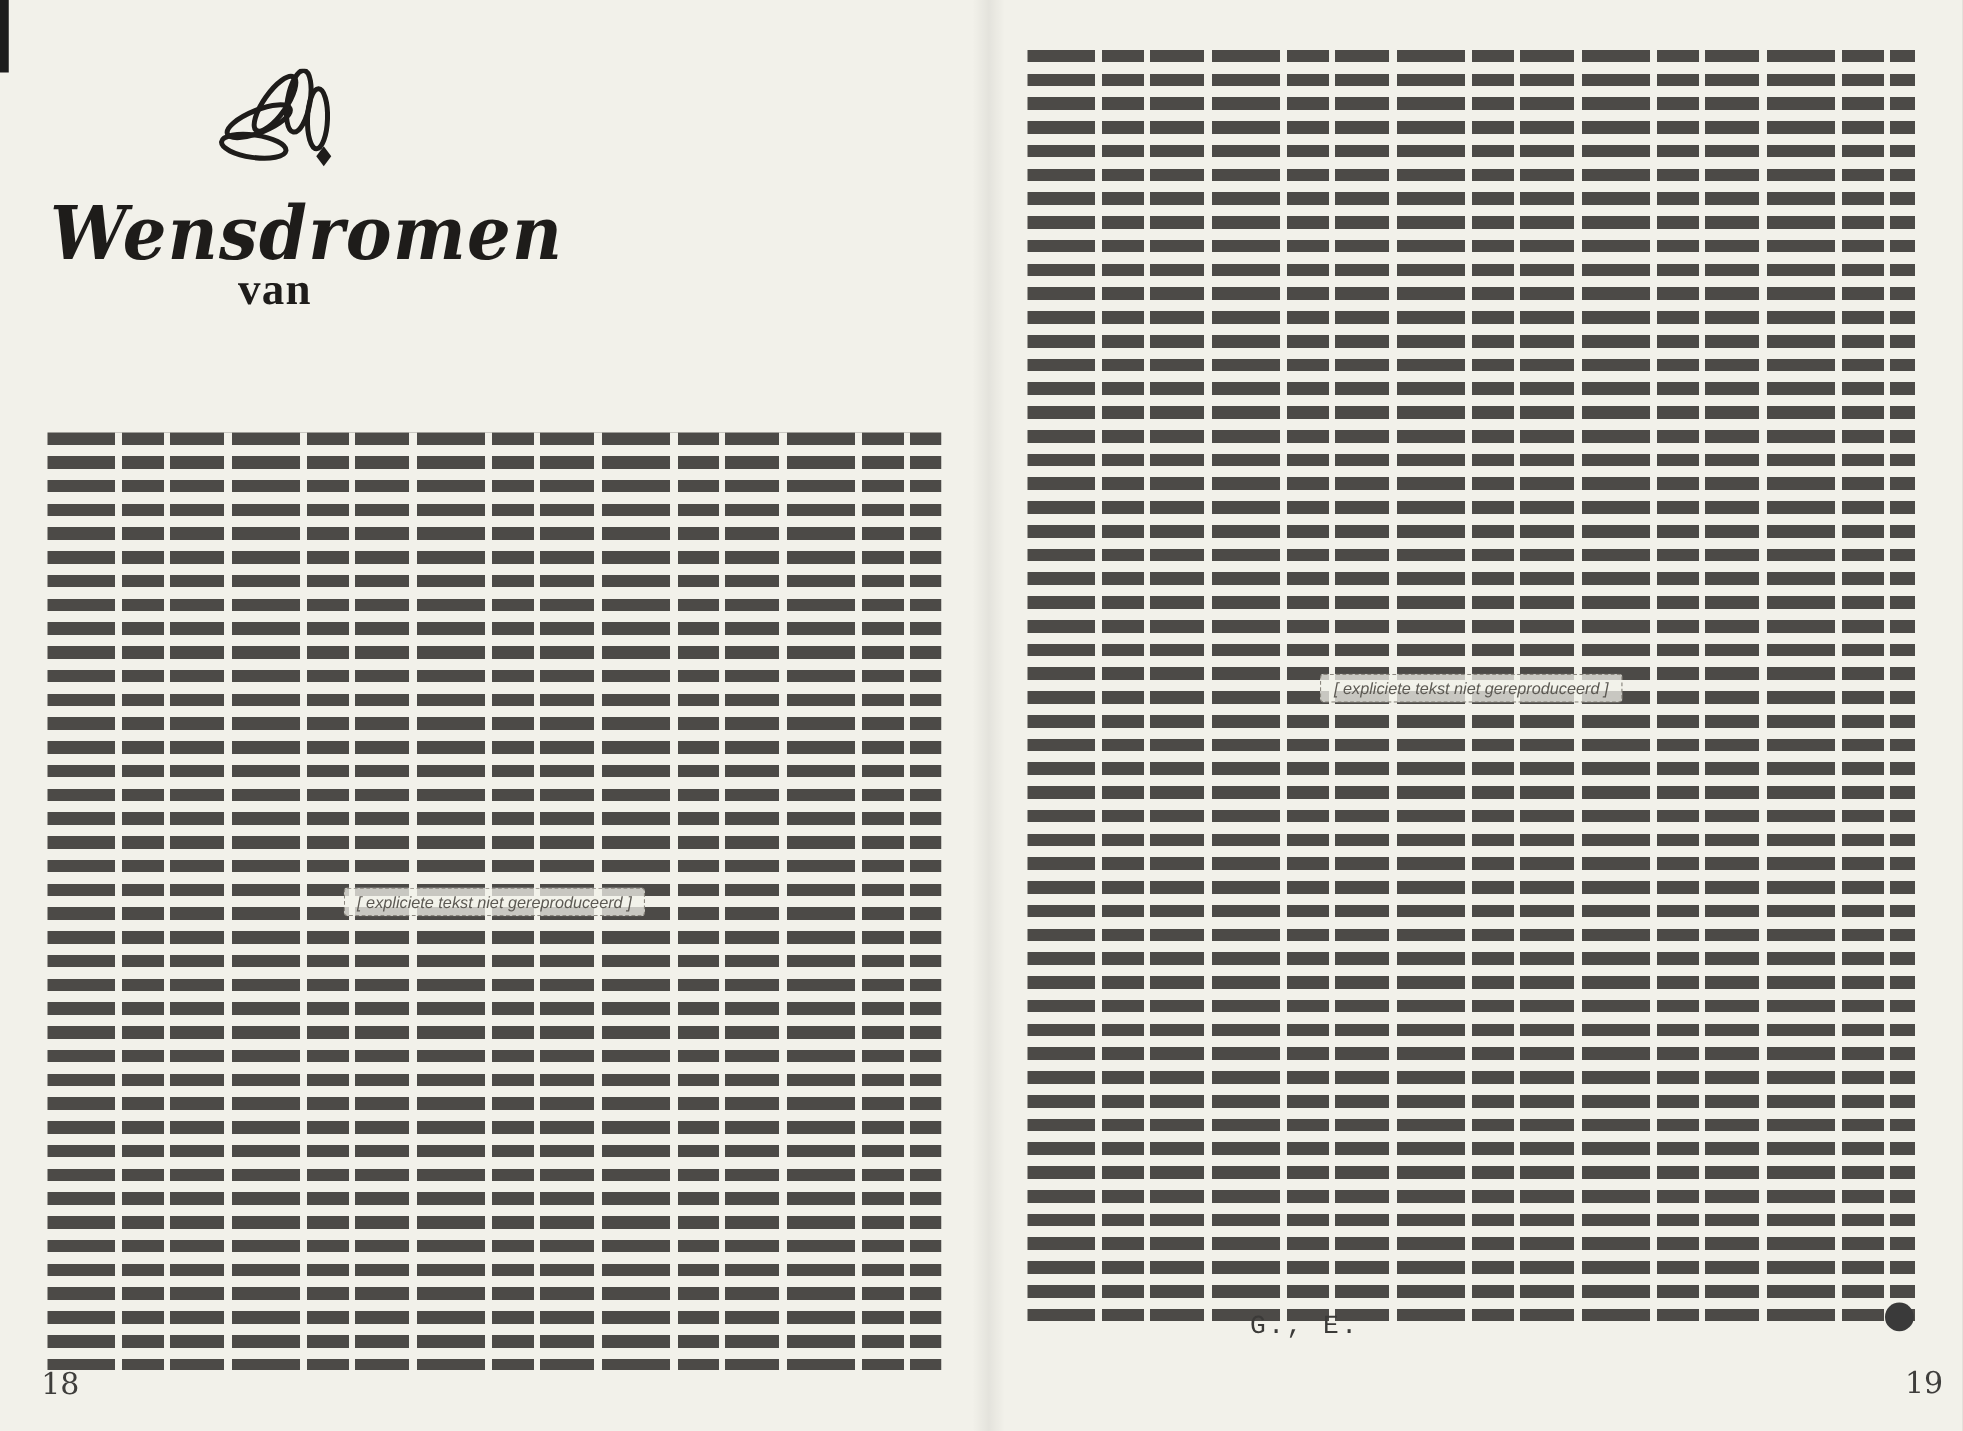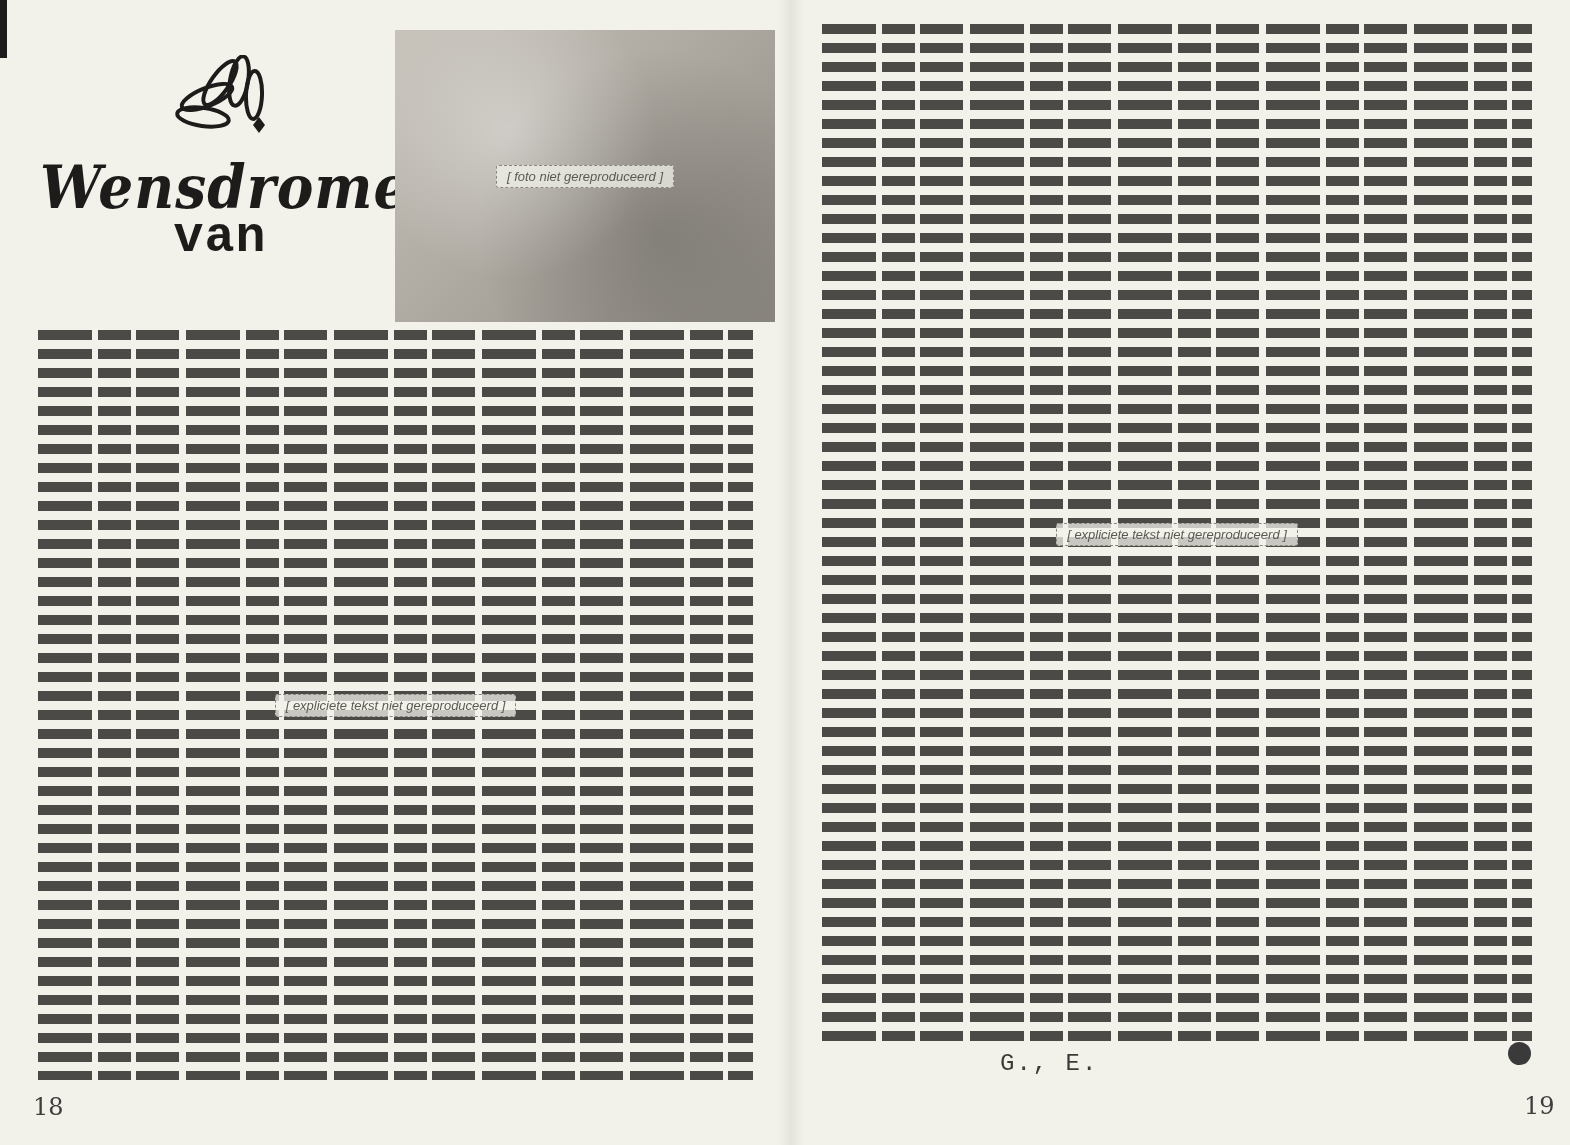--- a/index.html
+++ b/index.html
@@ -54,23 +54,23 @@
   .title-script {
     font-family: "DejaVu Serif", serif;
     font-style: italic;
     font-weight: bold;
     font-size: 55px;
     line-height: 1.0;
     letter-spacing: 1px;
     transform: scaleY(1.08);
   }
   .title-mid {
-    font-family: Liberation Mono, monospace;
+    font-family: Liberation Serif, serif;
     font-weight: bold;
-    font-size: 50px;
+    font-size: 36px;
     line-height: 0.95;
     letter-spacing: 1px;
   }
   .title-main {
     font-family: "DejaVu Sans", sans-serif;
     font-weight: bold;
     font-size: 66px;
     line-height: 1.0;
     letter-spacing: 3px;
     text-shadow: 1px 0 0 #1e1c1a, -1px 0 0 #1e1c1a;
@@ -109,31 +109,32 @@
     background-image:
       repeating-linear-gradient(90deg,
         rgba(0,0,0,0) 0 54px,  #f2f1ea 54px 60px,
         rgba(0,0,0,0) 60px 93px, #f2f1ea 93px 98px,
         rgba(0,0,0,0) 98px 141px, #f2f1ea 141px 148px),
       repeating-linear-gradient(180deg,
         #4c4a47 0 10px, rgba(0,0,0,0) 10px 19px);
     display: flex;
     align-items: center;
     justify-content: center;
+    margin-top: 16px;
   }
   .sim-text-left  { left: 38px;  top: 330px; width: 715px; height: 750px; }
   .sim-text-right { left: 37px;  top: 24px;  width: 710px; height: 1020px; }
 
   
   .signature {
     position: absolute;
     left: 215px;
     top: 1050px;
     font-family: "Liberation Mono", monospace;
-    font-size: 24px;
+    font-size: 21px;
     letter-spacing: 2px;
     color: #3b3a38;
   }
   .end-dot {
     position: absolute;
     left: 723px;
     top: 1042px;
     width: 23px;
     height: 23px;
     border-radius: 50%;
@@ -165,23 +166,20 @@
           <ellipse cx="55" cy="28" rx="26" ry="9" transform="rotate(-55 55 28)"></ellipse>
           <ellipse cx="74" cy="26" rx="25" ry="9" transform="rotate(-80 74 26)"></ellipse>
           <ellipse cx="89" cy="40" rx="24" ry="8" transform="rotate(-88 89 40)"></ellipse>
         </g>
         <path d="M88 70 l6 -8 l6 8 l-6 8 z" fill="#1e1c1a"></path>
       </svg>
       <div class="title-script">Wensdromen</div>
       <div class="title-mid">van</div>
     </div>
 
-    <div class="photo">
-      <span class="redaction-label">[ foto niet gereproduceerd ]</span>
-    </div>
 
     <div class="sim-text sim-text-left">
       <span class="redaction-label">[ expliciete tekst niet gereproduceerd ]</span>
     </div>
 
     <div class="page-number page-number-left">18</div>
   </div>
 
   <div class="page page-right">
 

